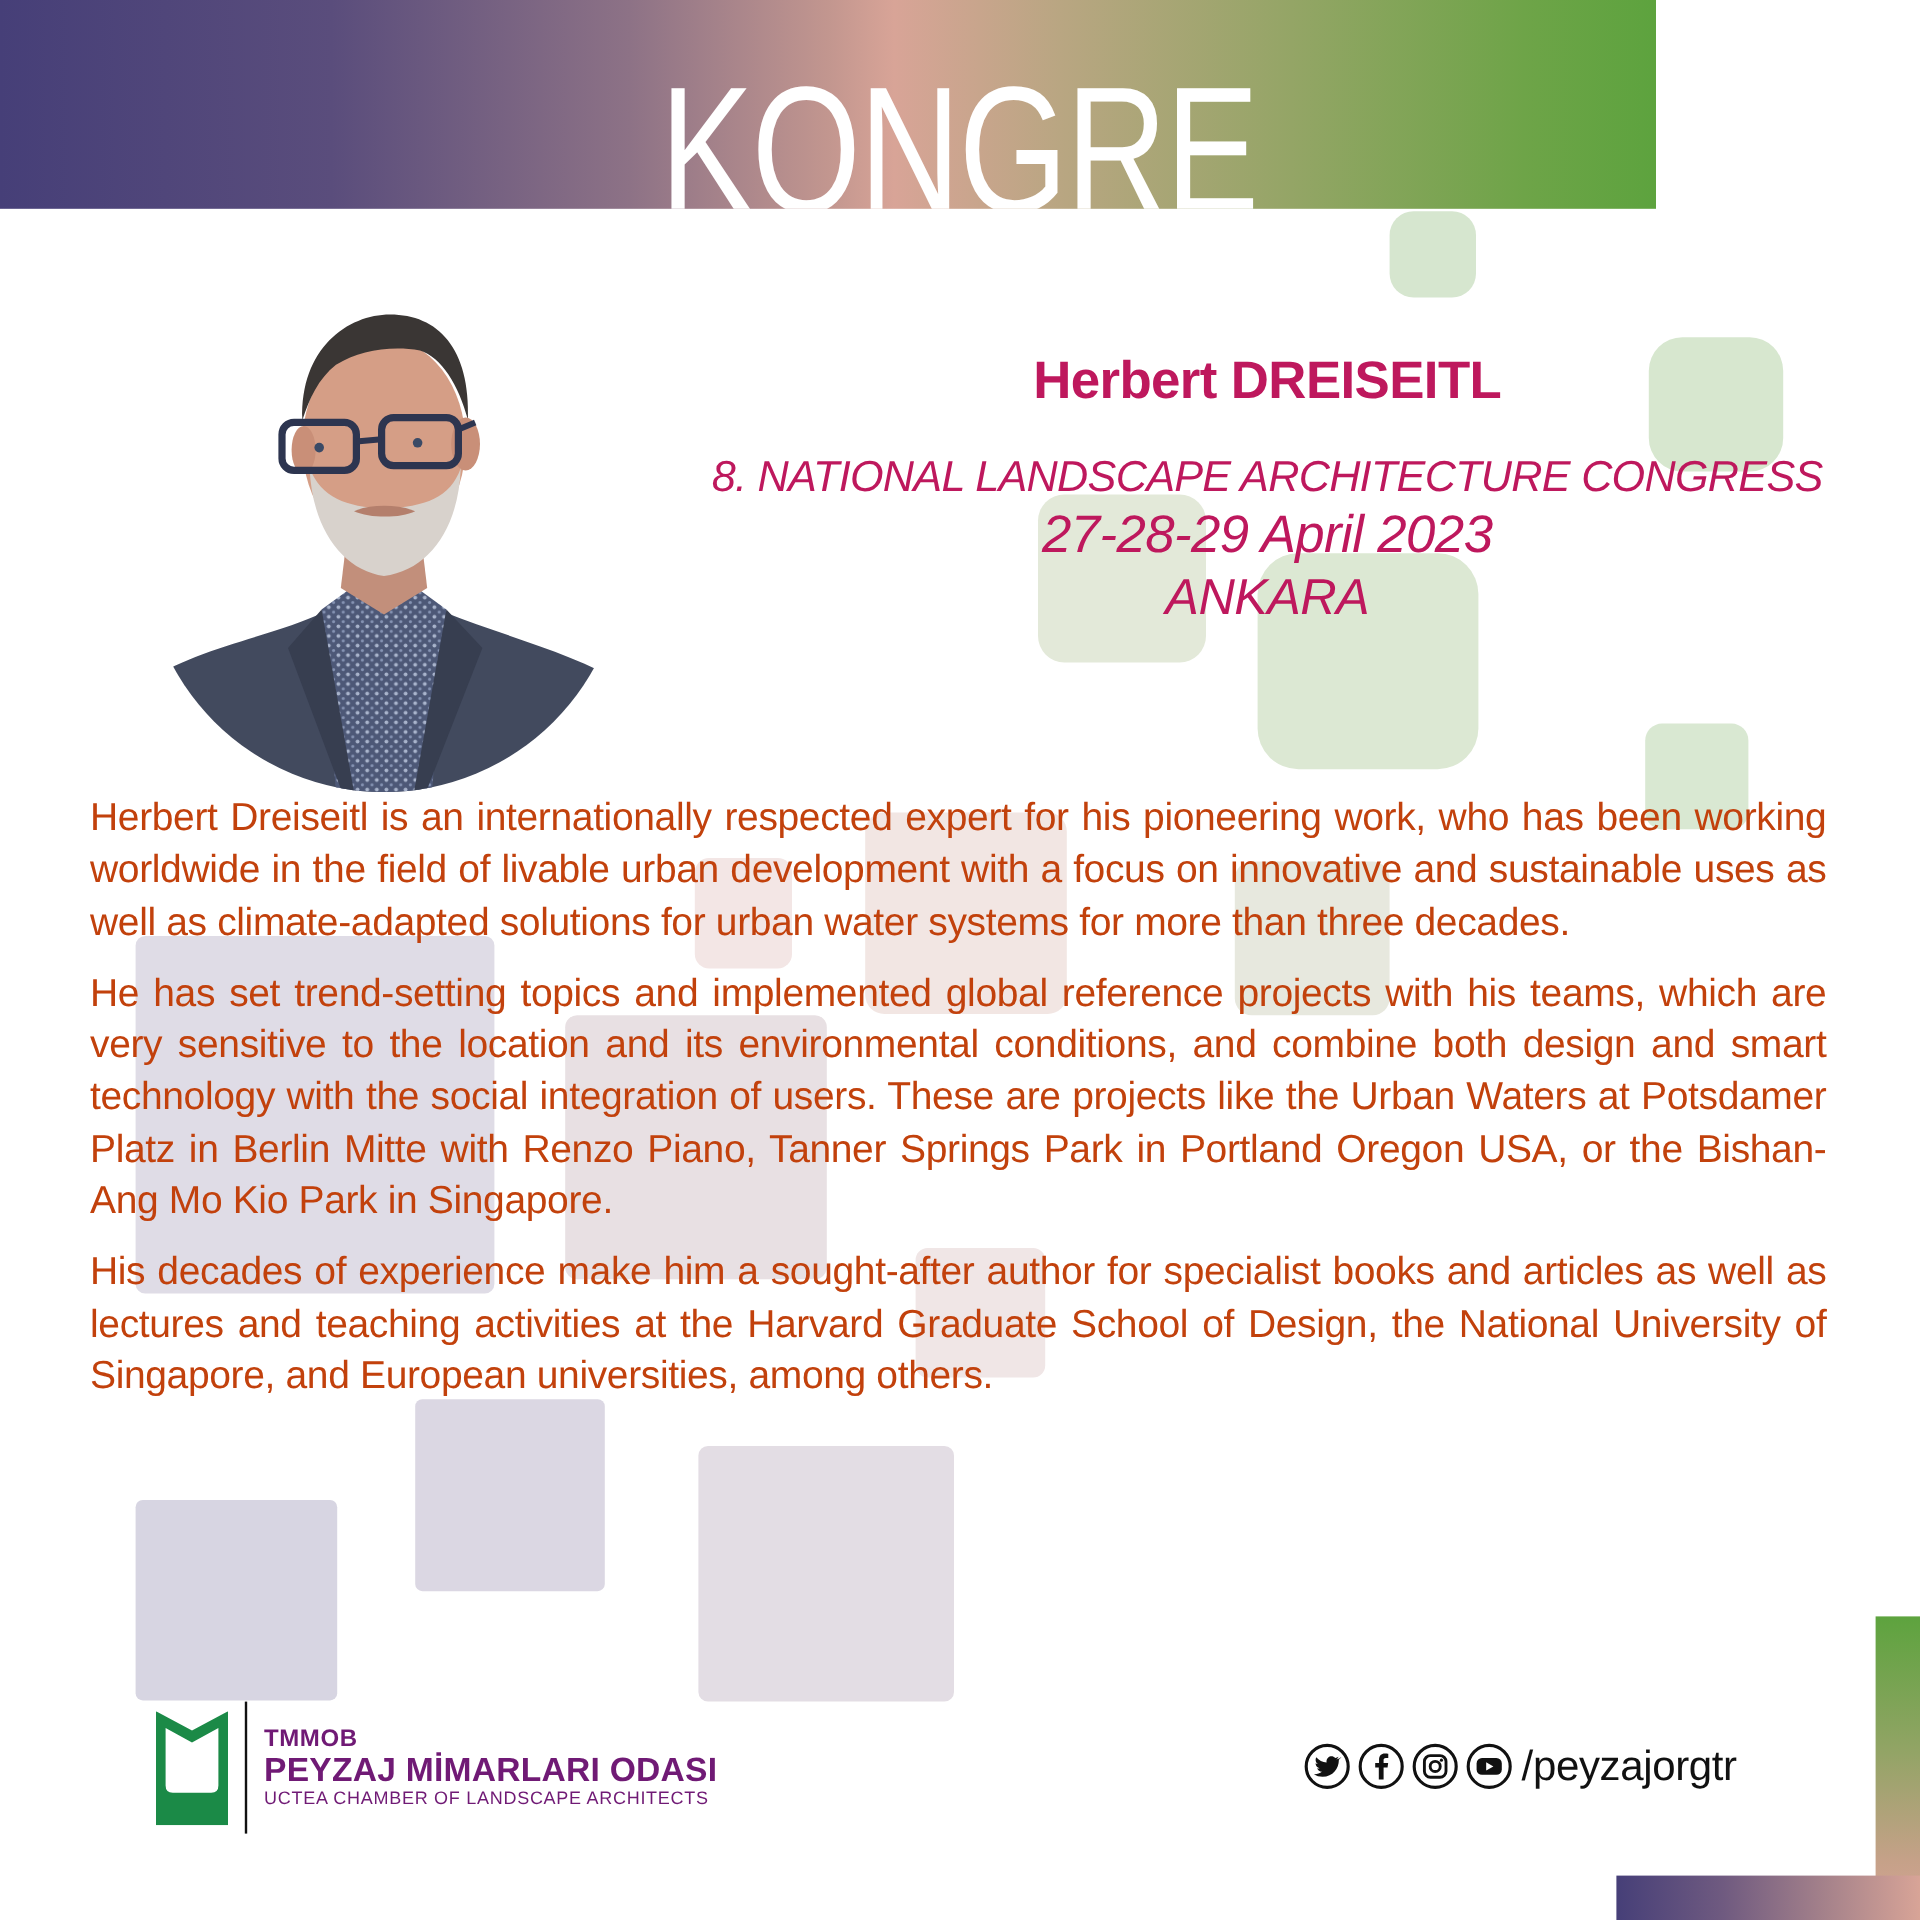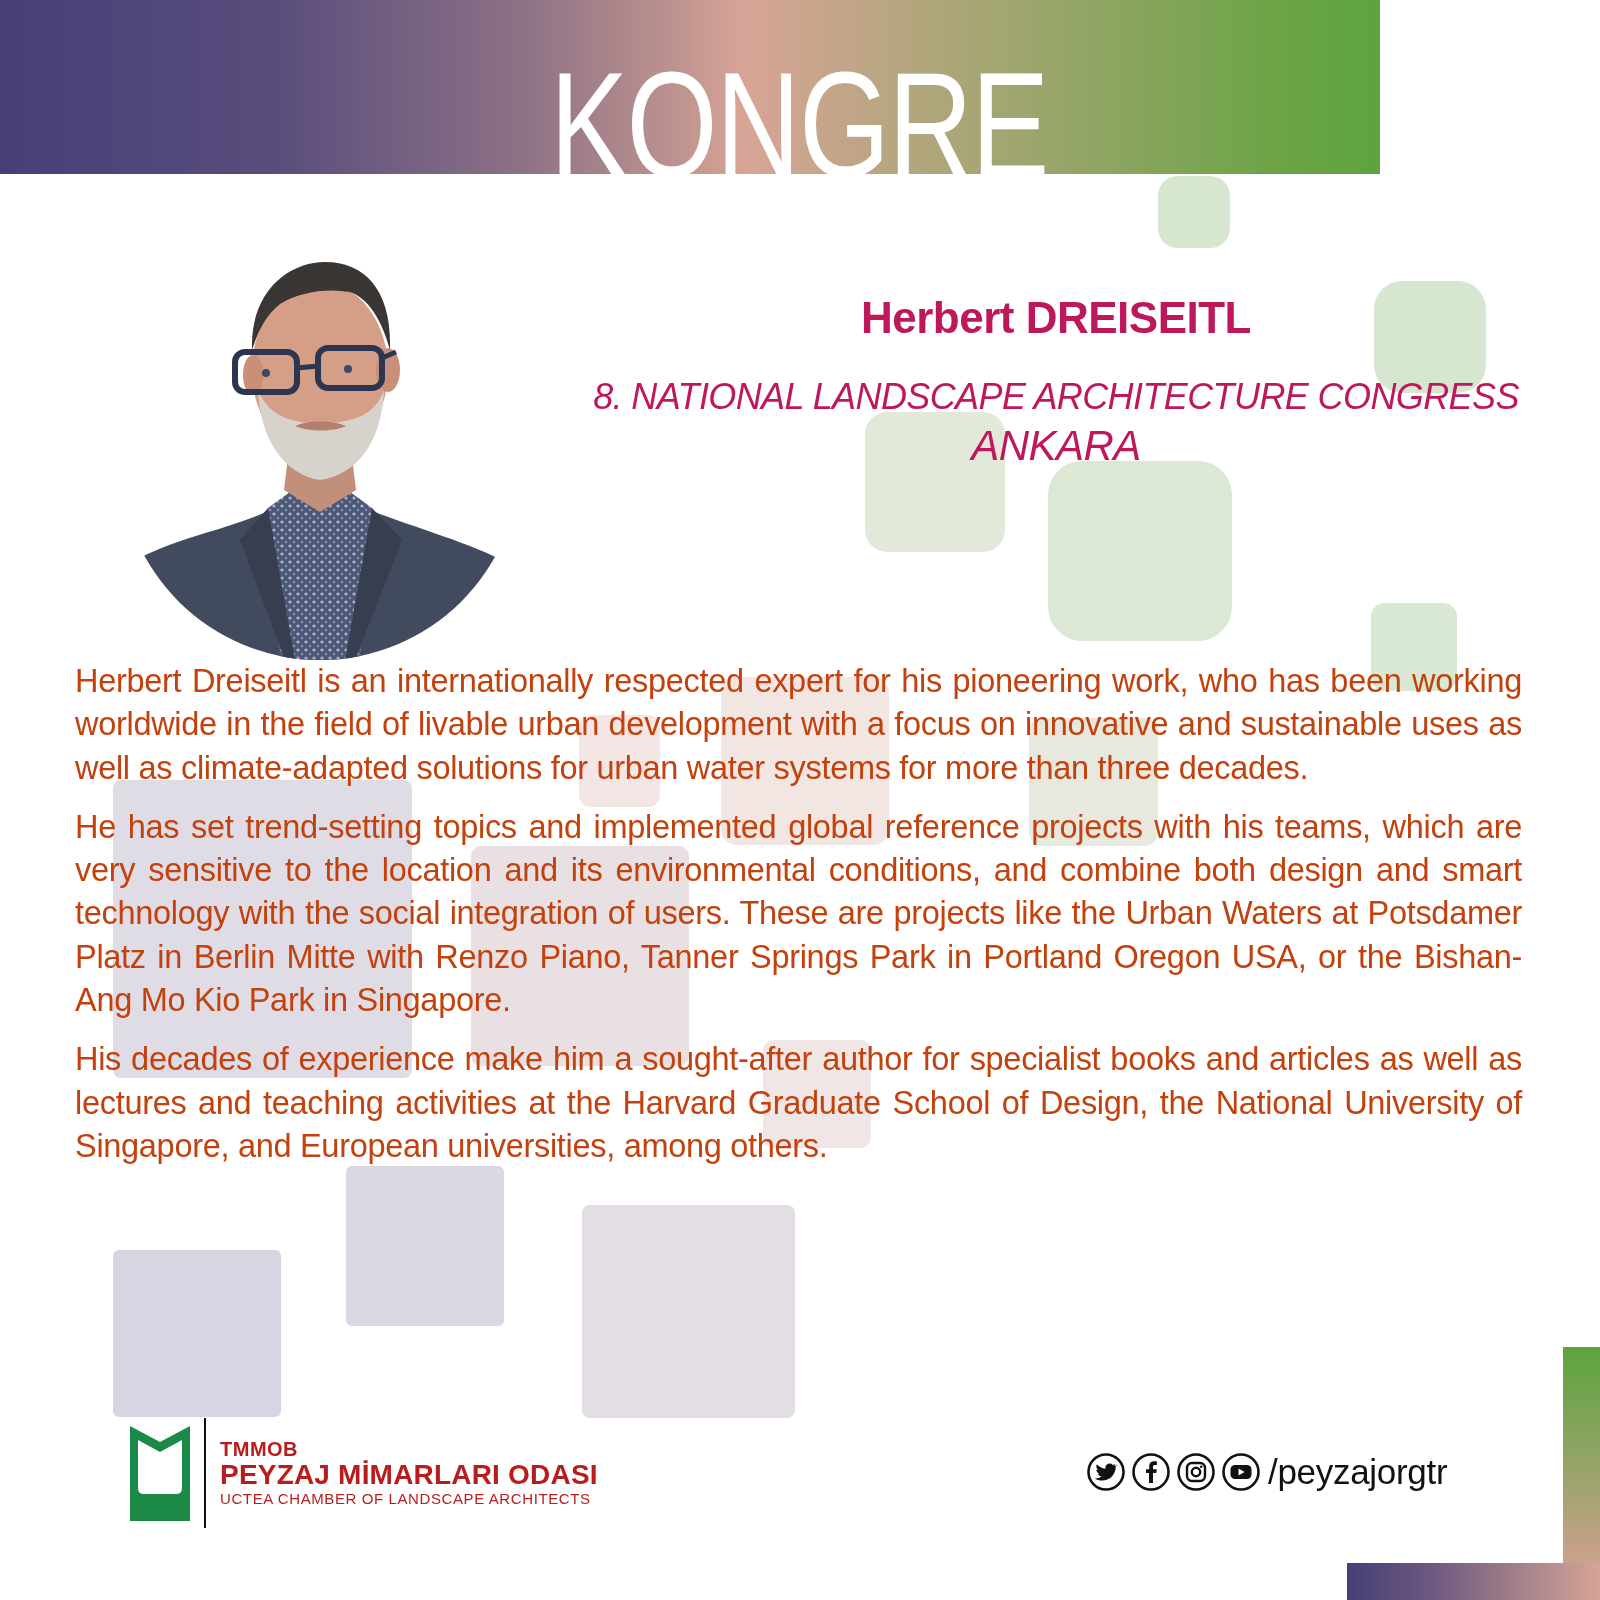--- a/index.html
+++ b/index.html
@@ -38,21 +38,21 @@
     position: absolute; left: 75px; top: 660px; width: 1447px;
     font-family: "Liberation Sans", sans-serif; font-weight: 400;
     font-size: 32.5px; line-height: 43.3px; color: #c2410c;
     text-align: justify; letter-spacing: -0.3px;
   }
   .bio p { margin-bottom: 16px; }
 
   .logo-block { position: absolute; left: 130px; top: 1418px; height: 110px; }
   .logo-mark { position: absolute; left: 0; top: 8px; width: 60px; height: 95px; }
   .logo-divider { position: absolute; left: 74px; top: 0; width: 2px; height: 110px; background: #111; }
-  .logo-text { position: absolute; left: 90px; top: 20px; white-space: nowrap; color: #b91c1c; }
+  .logo-text { position: absolute; left: 90px; top: 20px; white-space: nowrap; color: #701a75; }
   .logo-tmmob { font-size: 20px; line-height: 22px; font-weight: 700; letter-spacing: 0.5px; }
   .logo-org { font-size: 28px; line-height: 30px; font-weight: 700; letter-spacing: 0.2px; }
   .logo-sub { font-size: 15px; line-height: 18px; letter-spacing: 0.6px; }
 
   .social { position: absolute; left: 1086px; top: 1450px; height: 44px; display: flex; align-items: center; gap: 5px; }
   .social-icon { width: 40px; height: 40px; display: block; }
   .social-handle { font-size: 35px; line-height: 44px; color: #111; margin-left: 2px; letter-spacing: -0.3px; }
 
   .corner-v {
     position: absolute; left: 1563px; top: 1347px; width: 37px; height: 253px;
@@ -124,20 +124,21 @@
     <line x1="177" y1="128" x2="198" y2="126" stroke="#2d3550" stroke-width="5"></line>
     <line x1="262" y1="118" x2="276" y2="112" stroke="#2d3550" stroke-width="5"></line>
     <circle cx="146" cy="133" r="4" fill="#3a4a66"></circle>
     <circle cx="228" cy="129" r="4" fill="#3a4a66"></circle>
   </svg>
 </div>
 
 <div class="speaker-block">
   <div class="speaker-name">Herbert DREISEITL</div>
   <div class="congress">8. NATIONAL LANDSCAPE ARCHITECTURE CONGRESS</div>
+  <div class="dates">27-28-29 April 2023</div>
   <div class="city">ANKARA</div>
 </div>
 
 <div class="bio">
   <p>Herbert Dreiseitl is an internationally respected expert for his pioneering work, who has been working worldwide in the field of livable urban development with a focus on innovative and sustainable uses as well as climate-adapted solutions for urban water systems for more than three decades.</p>
   <p>He has set trend-setting topics and implemented global reference projects with his teams, which are very sensitive to the location and its environmental conditions, and combine both design and smart technology with the social integration of users. These are projects like the Urban Waters at Potsdamer Platz in Berlin Mitte with Renzo Piano, Tanner Springs Park in Portland Oregon USA, or the Bishan-Ang Mo Kio Park in Singapore.</p>
   <p>His decades of experience make him a sought-after author for specialist books and articles as well as lectures and teaching activities at the Harvard Graduate School of Design, the National University of Singapore, and European universities, among others.</p>
 </div>
 
 <div class="logo-block">

